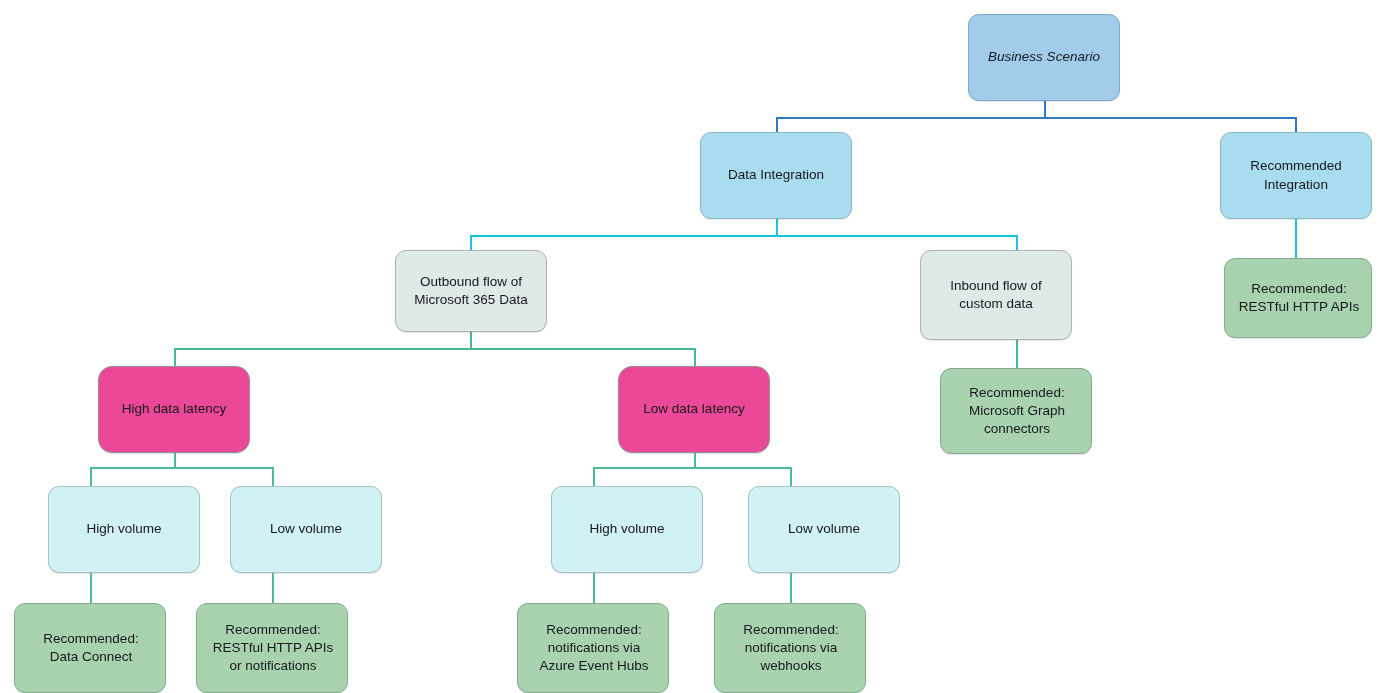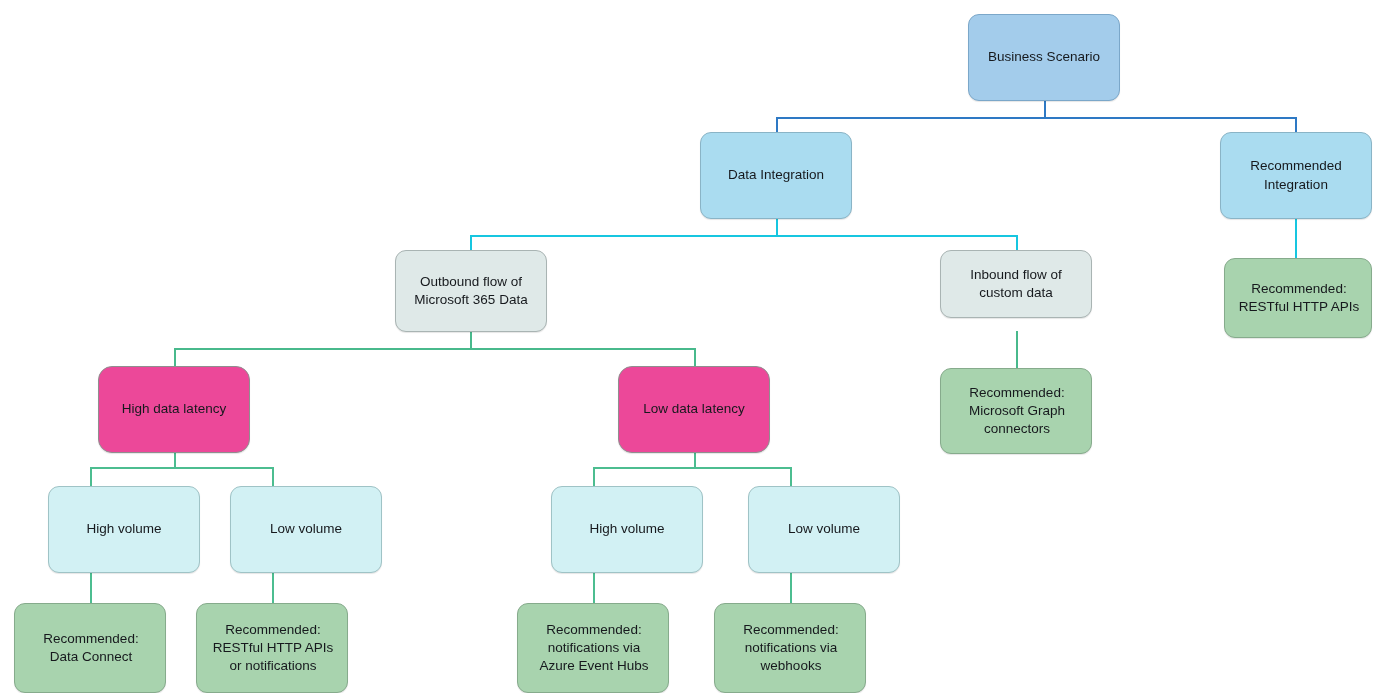--- a/index.html
+++ b/index.html
@@ -86,21 +86,21 @@
   <div class="conn v c-green2" style="left:694px; top:452px; height:16px;"></div>
   <div class="conn h c-green2" style="left:593px; top:467px; width:199px;"></div>
   <div class="conn v c-green2" style="left:593px; top:467px; height:19px;"></div>
   <div class="conn v c-green2" style="left:790px; top:467px; height:19px;"></div>
 
   <div class="conn v c-green2" style="left:90px; top:572px; height:32px;"></div>
   <div class="conn v c-green2" style="left:272px; top:572px; height:32px;"></div>
   <div class="conn v c-green2" style="left:593px; top:572px; height:32px;"></div>
   <div class="conn v c-green2" style="left:790px; top:572px; height:32px;"></div>
 
-  <div class="node fill-blue" style="left:968px; top:14px; width:152px; height:87px;">
+  <div class="node fill-blue" style="left:968px; top:14px; width:152px; height:87px;font-style:italic;">
     <span>Business Scenario</span>
   </div>
 
   <div class="node fill-lightblue" style="left:700px; top:132px; width:152px; height:87px;">
     <span>Data Integration</span>
   </div>
 
   <div class="node fill-lightblue" style="left:1220px; top:132px; width:152px; height:87px;">
     <div>
       <span>Recommended</span>
@@ -115,21 +115,21 @@
     </div>
   </div>
 
   <div class="node fill-pale" style="left:395px; top:250px; width:152px; height:82px;">
     <div>
       <span>Outbound flow of</span>
       <span>Microsoft 365 Data</span>
     </div>
   </div>
 
-  <div class="node fill-pale" style="left:940px; top:250px; width:152px; height:68px;">
+  <div class="node fill-pale" style="left:920px; top:250px; width:152px; height:90px;">
     <div>
       <span>Inbound flow of</span>
       <span>custom data</span>
     </div>
   </div>
 
   <div class="node fill-green" style="left:940px; top:368px; width:152px; height:86px;">
     <div>
       <span>Recommended:</span>
       <span>Microsoft Graph</span>

